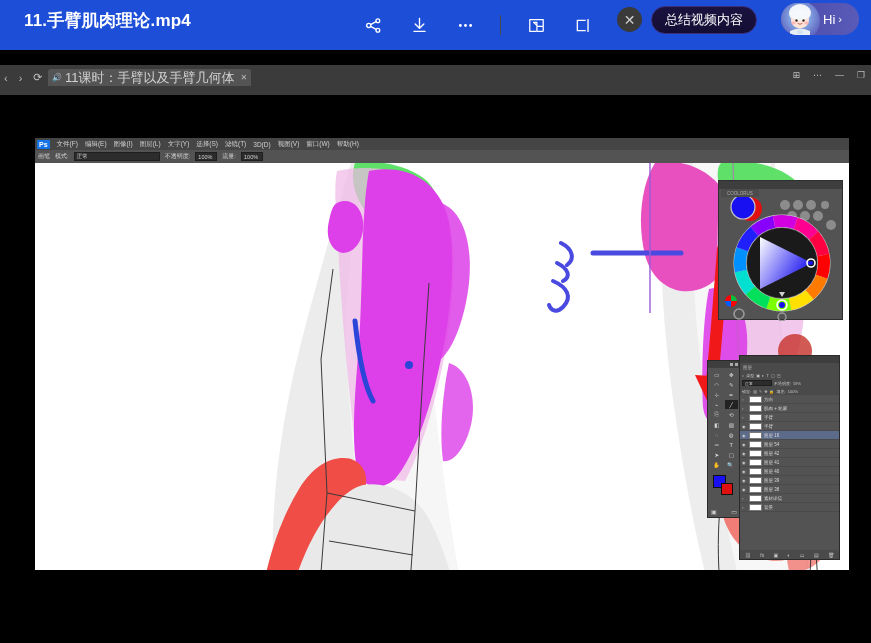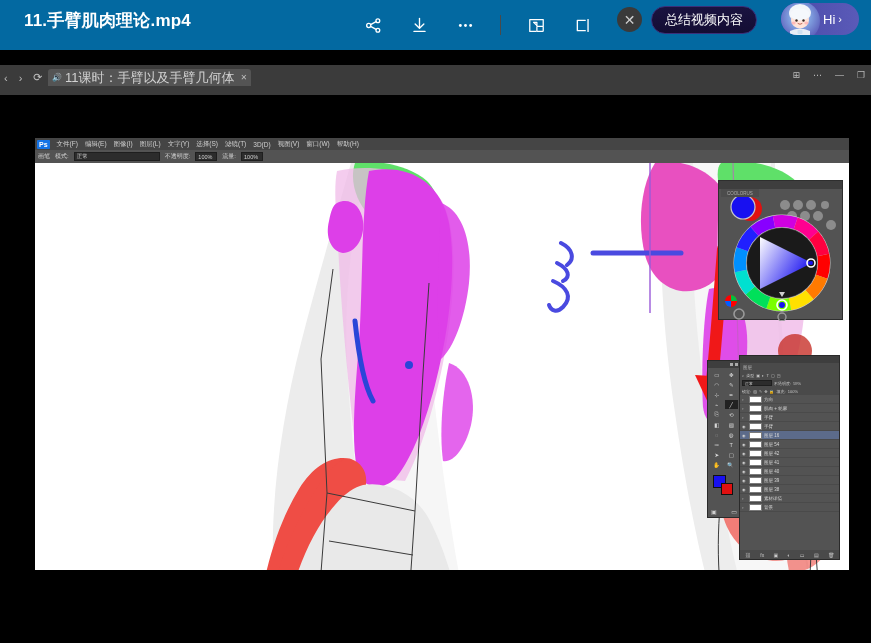--- a/index.html
+++ b/index.html
@@ -1,20 +1,20 @@
 <!DOCTYPE html>
 <html><head>
 <meta charset="utf-8">
 <style>
   * { box-sizing: border-box; margin:0; padding:0; }
   html,body{ width:871px; height:643px; background:#000; overflow:hidden;
     font-family:"Liberation Sans","DejaVu Sans",sans-serif; }
 
   
-  .topbar{ position:absolute; left:0; top:0; width:871px; height:50px; background:#0369a1;
+  .topbar{ position:absolute; left:0; top:0; width:871px; height:50px; background:#1d4ed8;
     display:flex; align-items:center; }
   .vid-title{ position:absolute; left:24px; top:9px; color:#fff; font-size:17px; font-weight:bold;
     letter-spacing:.2px; white-space:nowrap; }
   .top-actions{ position:absolute; left:360px; top:0; height:50px; display:flex; align-items:center; gap:20px; }
   .ticon{ width:26px; height:26px; display:flex; align-items:center; justify-content:center;
     color:#fff; cursor:pointer; }
   .ticon svg{ display:block; }
   .tdiv{ width:1px; height:20px; background:#4a4a4a; margin:0 2px; }
   .close-btn{ position:absolute; left:617px; top:7px; width:25px; height:25px; border-radius:50%;
     background:#3a3a3a; color:#cfcfcf; display:flex; align-items:center; justify-content:center;

